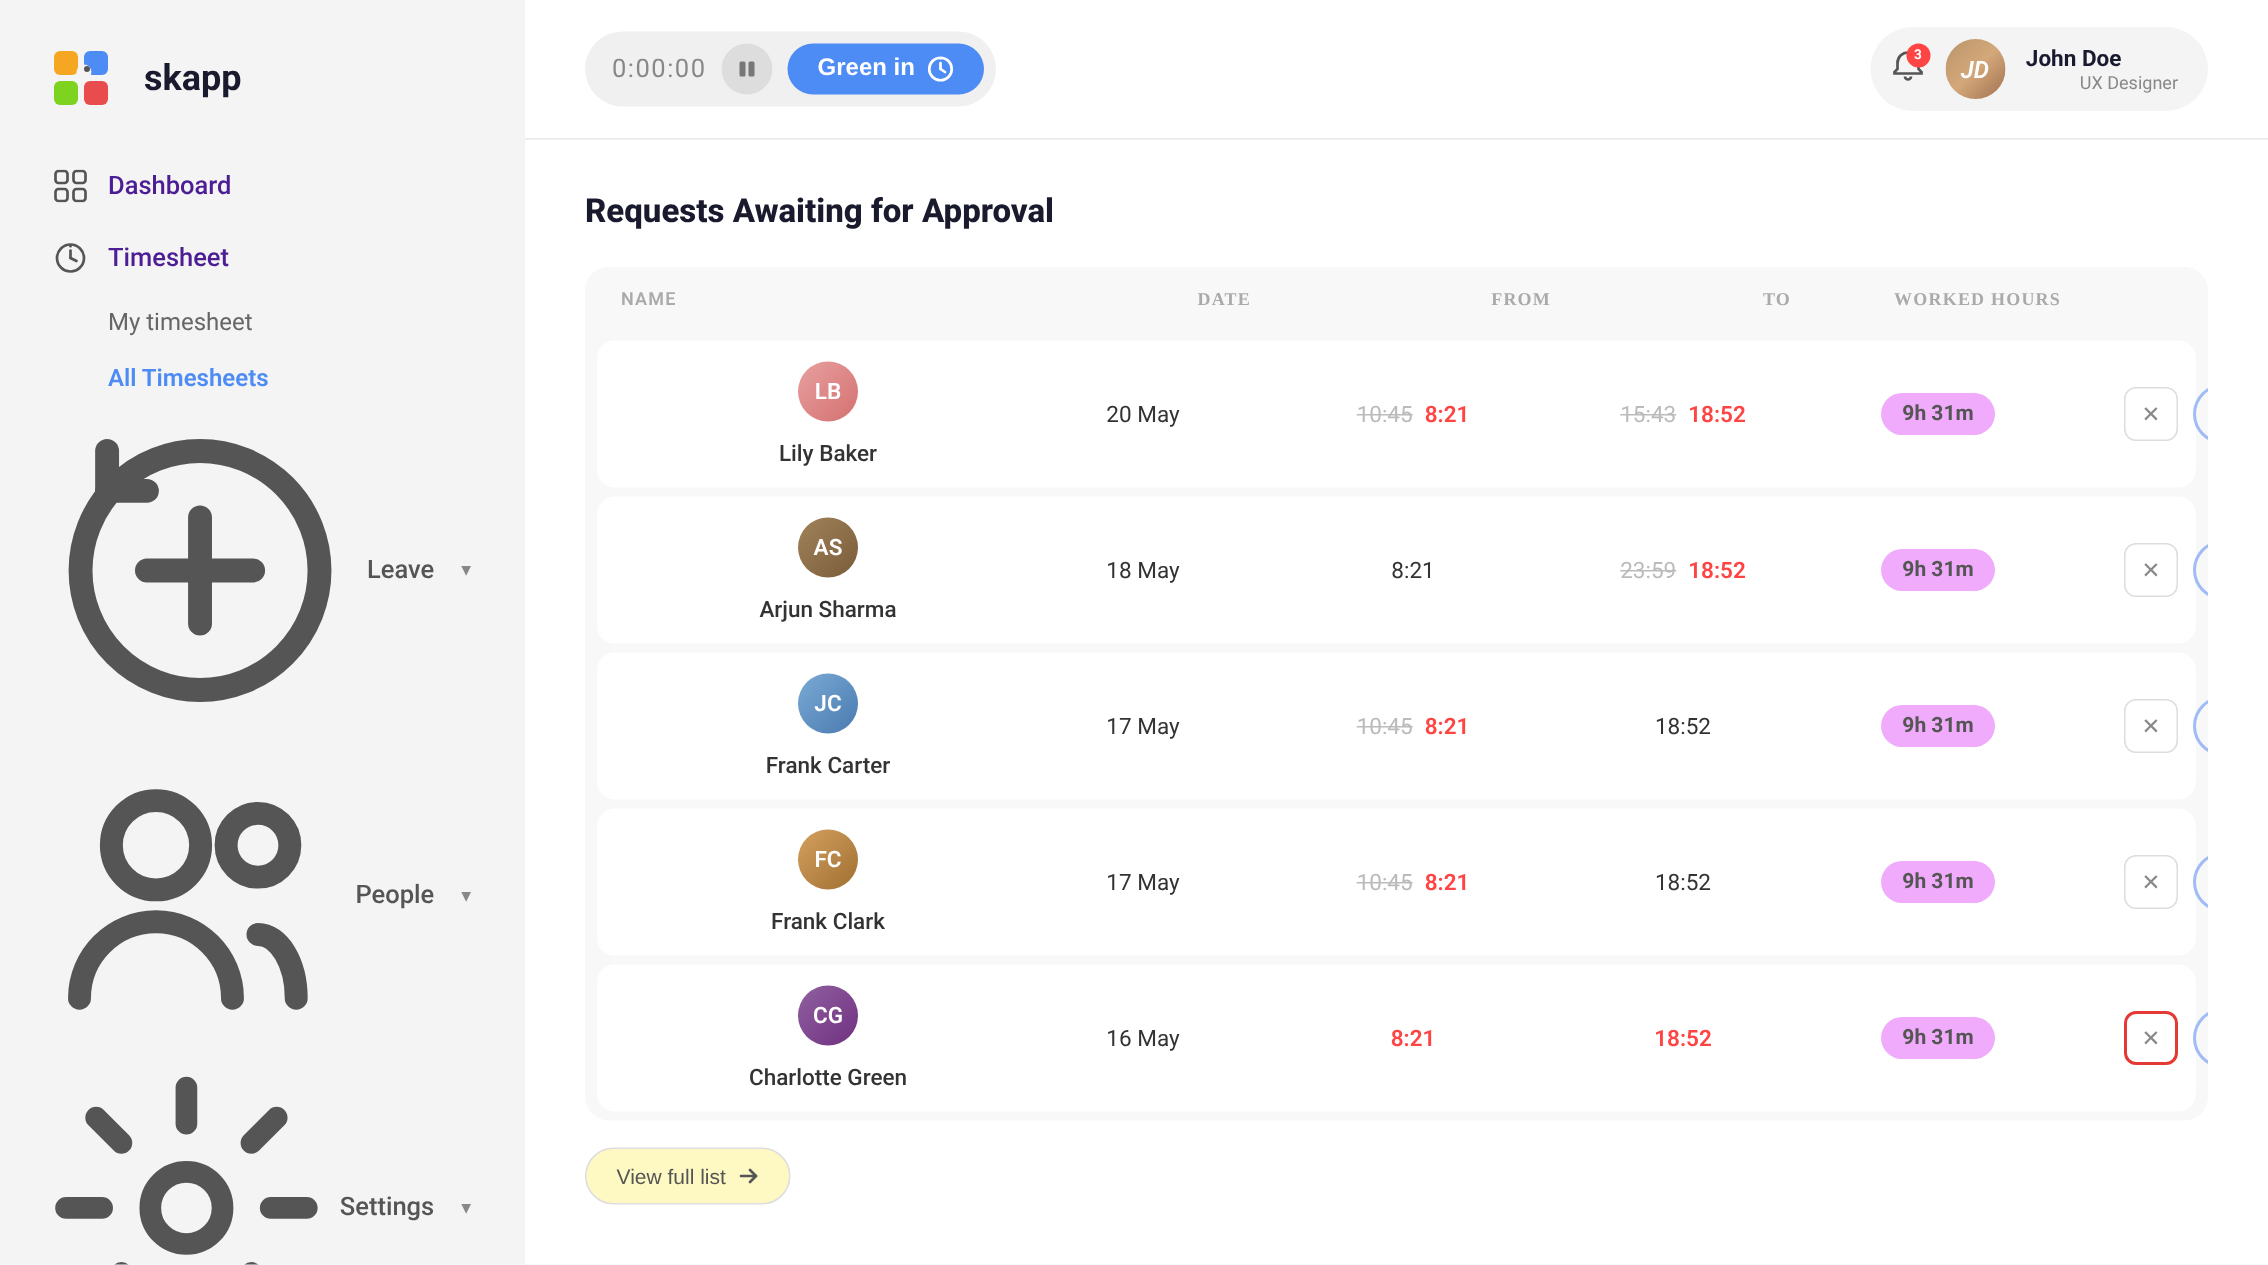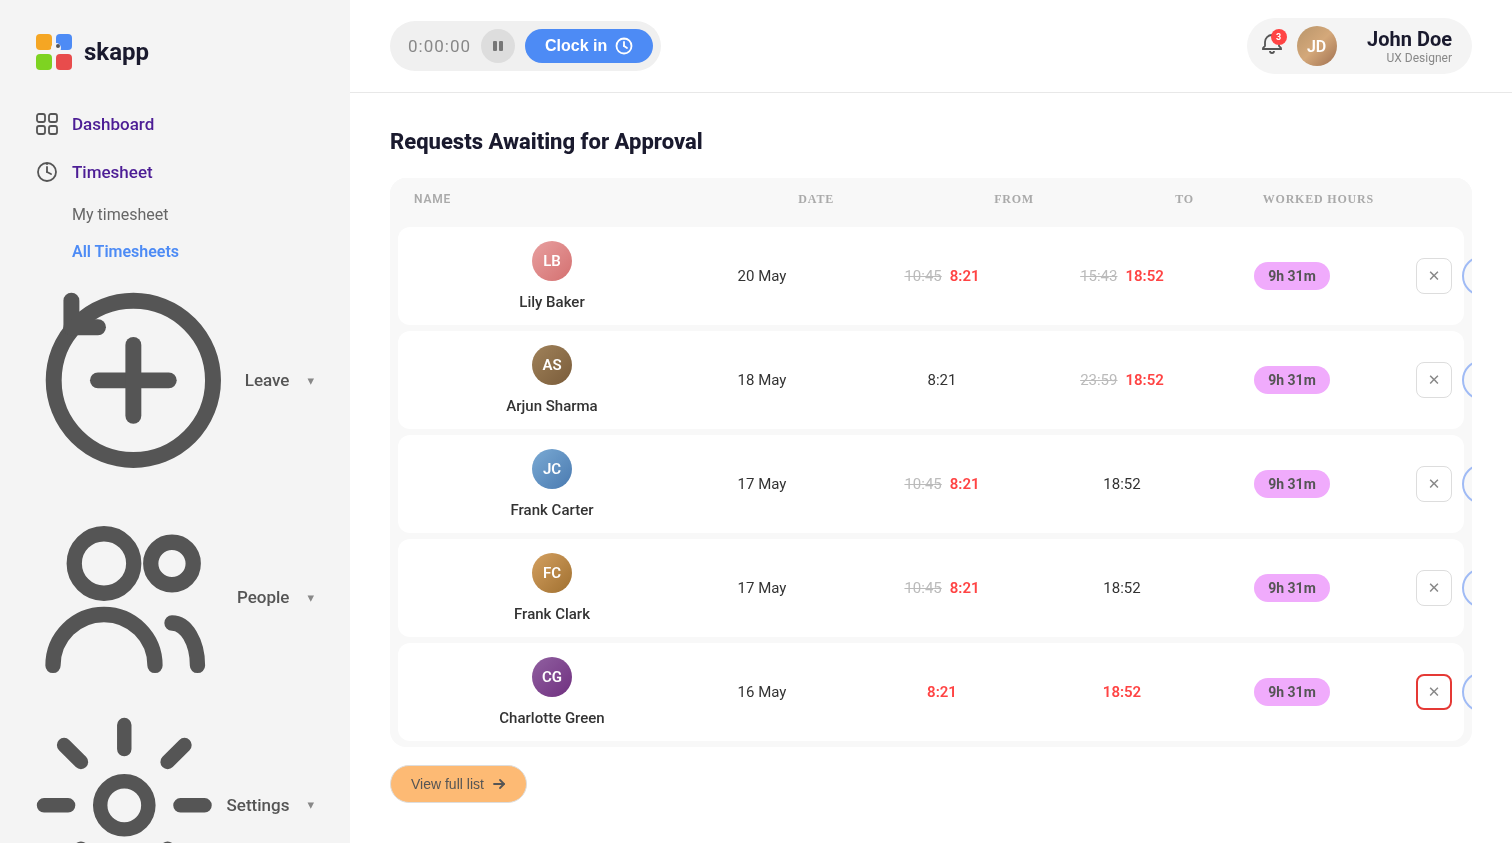--- a/index.html
+++ b/index.html
@@ -17,21 +17,21 @@
       background: #f4f4f4;
       height: 100%;
       display: flex;
       flex-direction: column;
       padding: 24px 0;
       flex-shrink: 0;
     }
     .logo {
       display: flex;
       align-items: center;
-      gap: 12px;
+      gap: 24px;
       padding: 10px 36px 30px;
     }
     .logo-icon {
       width: 36px;
       height: 36px;
     }
     .logo-text {
       font-size: 24px;
       font-weight: 700;
       color: #1a1a2e;
@@ -159,34 +159,35 @@
     }
     .user-avatar {
       width: 40px;
       height: 40px;
       border-radius: 50%;
       background: #000000;
       overflow: hidden;
       display: flex;
       align-items: center;
       justify-content: flex-start;
+      font-style: italic;
     }
     .avatar-placeholder {
       width: 100%;
       height: 100%;
       background: linear-gradient(135deg, #b8956a 0%, #d4a87a 50%, #a07050 100%);
       display: flex;
       align-items: center;
       justify-content: center;
       color: white;
       font-size: 16px;
       font-weight: 600;
     }
     .user-details { display: flex; flex-direction: column; }
-    .user-name { font-size: 20px; font-weight: 700; color: #1a1a2e; text-align: right; }
+    .user-name { font-size: 15px; font-weight: 700; color: #1a1a2e; }
     .user-role { font-size: 12px; color: #888; padding-left: 36px; }
 
     
     .content {
       flex: 1;
       padding: 36px 40px;
       overflow-y: auto;
     }
 
     .section-title {
@@ -312,21 +313,21 @@
       color: #4d8bf5;
       font-size: 15px;
     }
 
     .view-full-btn {
       display: inline-flex;
       align-items: center;
       gap: 8px;
       margin-top: 18px;
       padding: 10px 20px;
-      background: #fdba74;
+      background: #fef9c3;
       border: 1.5px solid #ddd;
       border-radius: 50px;
       font-size: 14px;
       color: #555;
       cursor: pointer;
       font-weight: 500;
     }
 
     
     .av-pink { background: linear-gradient(135deg, #e8a0a0, #d47070); }
@@ -416,21 +417,21 @@
   <header class="header">
     <div class="timer-widget">
       <span class="timer-display">0:00:00</span>
       <button class="pause-btn">
         <svg width="14" height="14" viewBox="0 0 14 14" fill="none">
           <rect x="2" y="2" width="4" height="10" rx="1" fill="#777"></rect>
           <rect x="8" y="2" width="4" height="10" rx="1" fill="#777"></rect>
         </svg>
       </button>
       <button class="clock-in-btn">
-        <span>Clock in</span>
+        <span>Green in</span>
         <svg width="18" height="18" viewBox="0 0 18 18" fill="none">
           <circle cx="9" cy="9" r="7.5" stroke="white" stroke-width="1.8"></circle>
           <line x1="9" y1="9" x2="9" y2="5" stroke="white" stroke-width="1.8" stroke-linecap="round"></line>
           <line x1="9" y1="9" x2="12" y2="11" stroke="white" stroke-width="1.8" stroke-linecap="round"></line>
           <circle cx="9" cy="2" r="0.8" fill="white"></circle>
         </svg>
       </button>
     </div>
 
     <div class="user-info">

